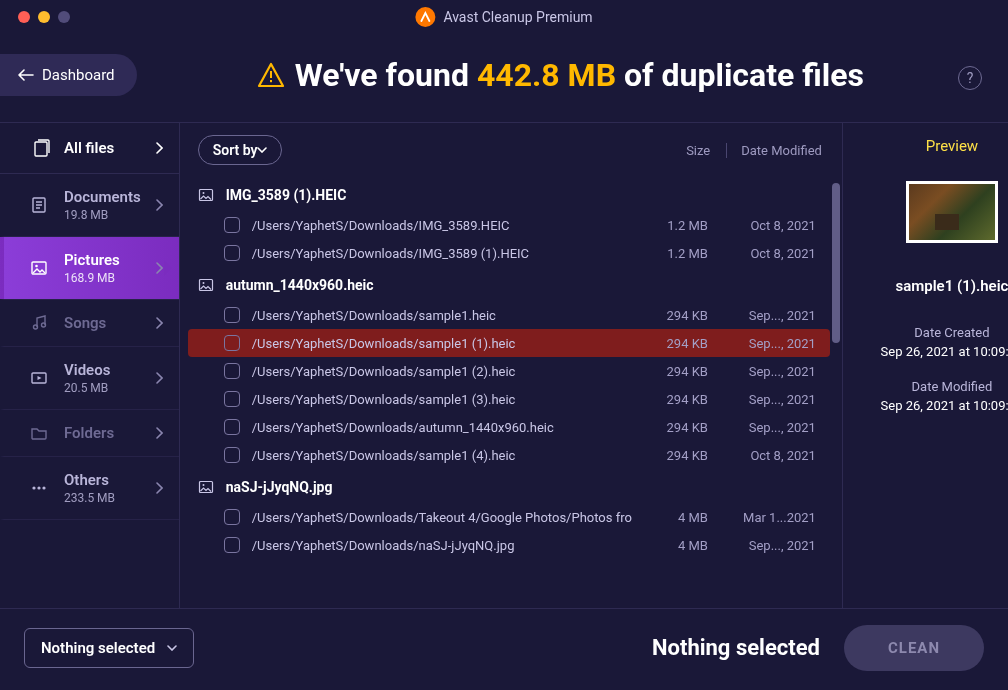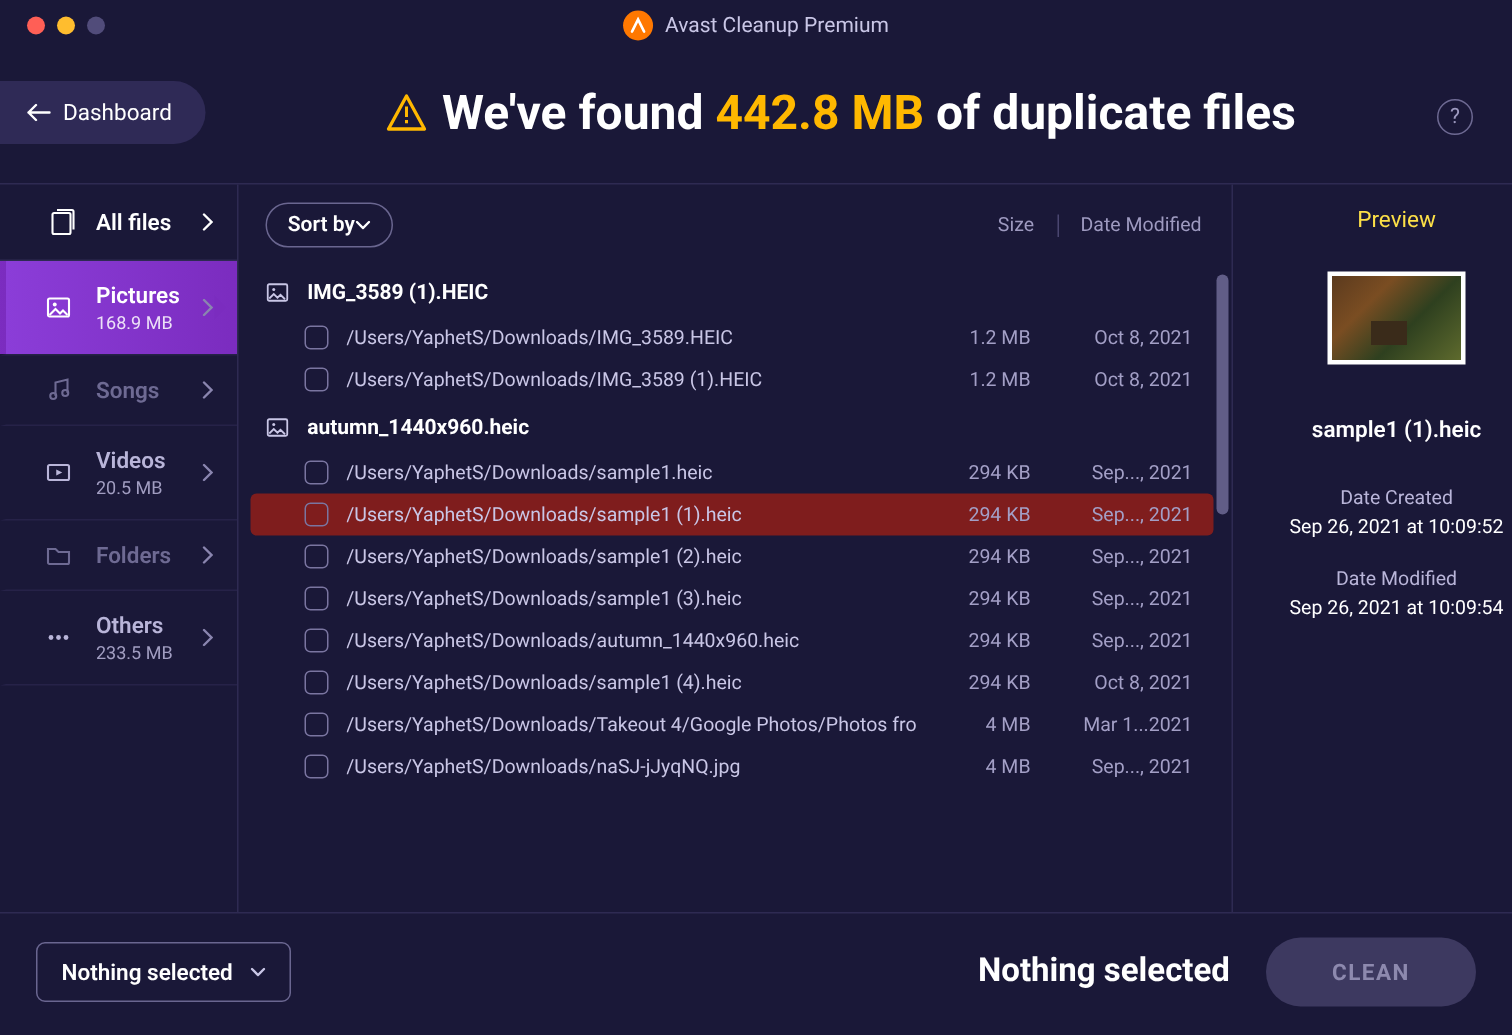--- a/index.html
+++ b/index.html
@@ -119,20 +119,39 @@
           <path d="M4 1 h10 a1 1 0 0 1 1 1 v12" stroke="#fff" stroke-width="1.4" fill="none"></path>
         </svg>
       <span>All files</span>
       <span class="chev">
           <svg class="chev-svg" viewBox="0 0 8 12">
             <path d="M2 1 L7 6 L2 11" stroke="#fff" stroke-width="1.6" fill="none" stroke-linecap="round"></path>
           </svg>
         </span>
     </div>
     <div id="categories">
+        <div class="cat">
+          <span class="icon">
+            <svg width="18" height="18" viewBox="0 0 18 18">
+              <rect x="3" y="2" width="12" height="14" rx="1" stroke="currentColor" stroke-width="1.4" fill="none"></rect>
+              <line x1="6" y1="6" x2="12" y2="6" stroke="currentColor" stroke-width="1.4"></line>
+              <line x1="6" y1="9" x2="12" y2="9" stroke="currentColor" stroke-width="1.4"></line>
+              <line x1="6" y1="12" x2="10" y2="12" stroke="currentColor" stroke-width="1.4"></line>
+            </svg>
+          </span>
+          <span class="txt">
+            <span class="name">Documents</span>
+            <span class="size">19.8 MB</span>
+          </span>
+          <span class="chev">
+            <svg class="chev-svg" viewBox="0 0 8 12">
+              <path d="M2 1 L7 6 L2 11" stroke="currentColor" stroke-width="1.6" fill="none" stroke-linecap="round"></path>
+            </svg>
+          </span>
+        </div>
         <div class="cat active">
           <span class="icon">
             <svg width="18" height="18" viewBox="0 0 18 18">
               <rect x="2" y="3" width="14" height="12" rx="1" stroke="currentColor" stroke-width="1.4" fill="none"></rect>
               <circle cx="6.5" cy="7" r="1.3" fill="currentColor"></circle>
               <path d="M3 14 l4 -4 3 3 2 -2 3 3" stroke="currentColor" stroke-width="1.4" fill="none"></path>
             </svg>
           </span>
           <span class="txt">
             <span class="name">Pictures</span>
@@ -291,20 +310,30 @@
             <span class="path">/Users/YaphetS/Downloads/autumn_1440x960.heic</span>
             <span class="fsize">294 KB</span>
             <span class="fdate">Sep..., 2021</span>
           </div>
           <div class="file-row">
             <span class="chk"></span>
             <span class="path">/Users/YaphetS/Downloads/sample1 (4).heic</span>
             <span class="fsize">294 KB</span>
             <span class="fdate">Oct 8, 2021</span>
           </div>
+          <div class="group-head">
+            <span>
+              <svg width="16" height="16" viewBox="0 0 16 16">
+                <rect x="1.5" y="2.5" width="13" height="11" rx="1" stroke="#c9c6e6" stroke-width="1.2" fill="none"></rect>
+                <circle cx="5.5" cy="6" r="1" fill="#c9c6e6"></circle>
+                <path d="M2.5 12 l3 -3 2.5 2.5 2 -2 3 3" stroke="#c9c6e6" stroke-width="1.2" fill="none"></path>
+              </svg>
+            </span>
+            <span>naSJ-jJyqNQ.jpg</span>
+          </div>
           <div class="file-row">
             <span class="chk"></span>
             <span class="path">/Users/YaphetS/Downloads/Takeout 4/Google Photos/Photos fro</span>
             <span class="fsize">4 MB</span>
             <span class="fdate">Mar 1...2021</span>
           </div>
           <div class="file-row">
             <span class="chk"></span>
             <span class="path">/Users/YaphetS/Downloads/naSJ-jJyqNQ.jpg</span>
             <span class="fsize">4 MB</span>

